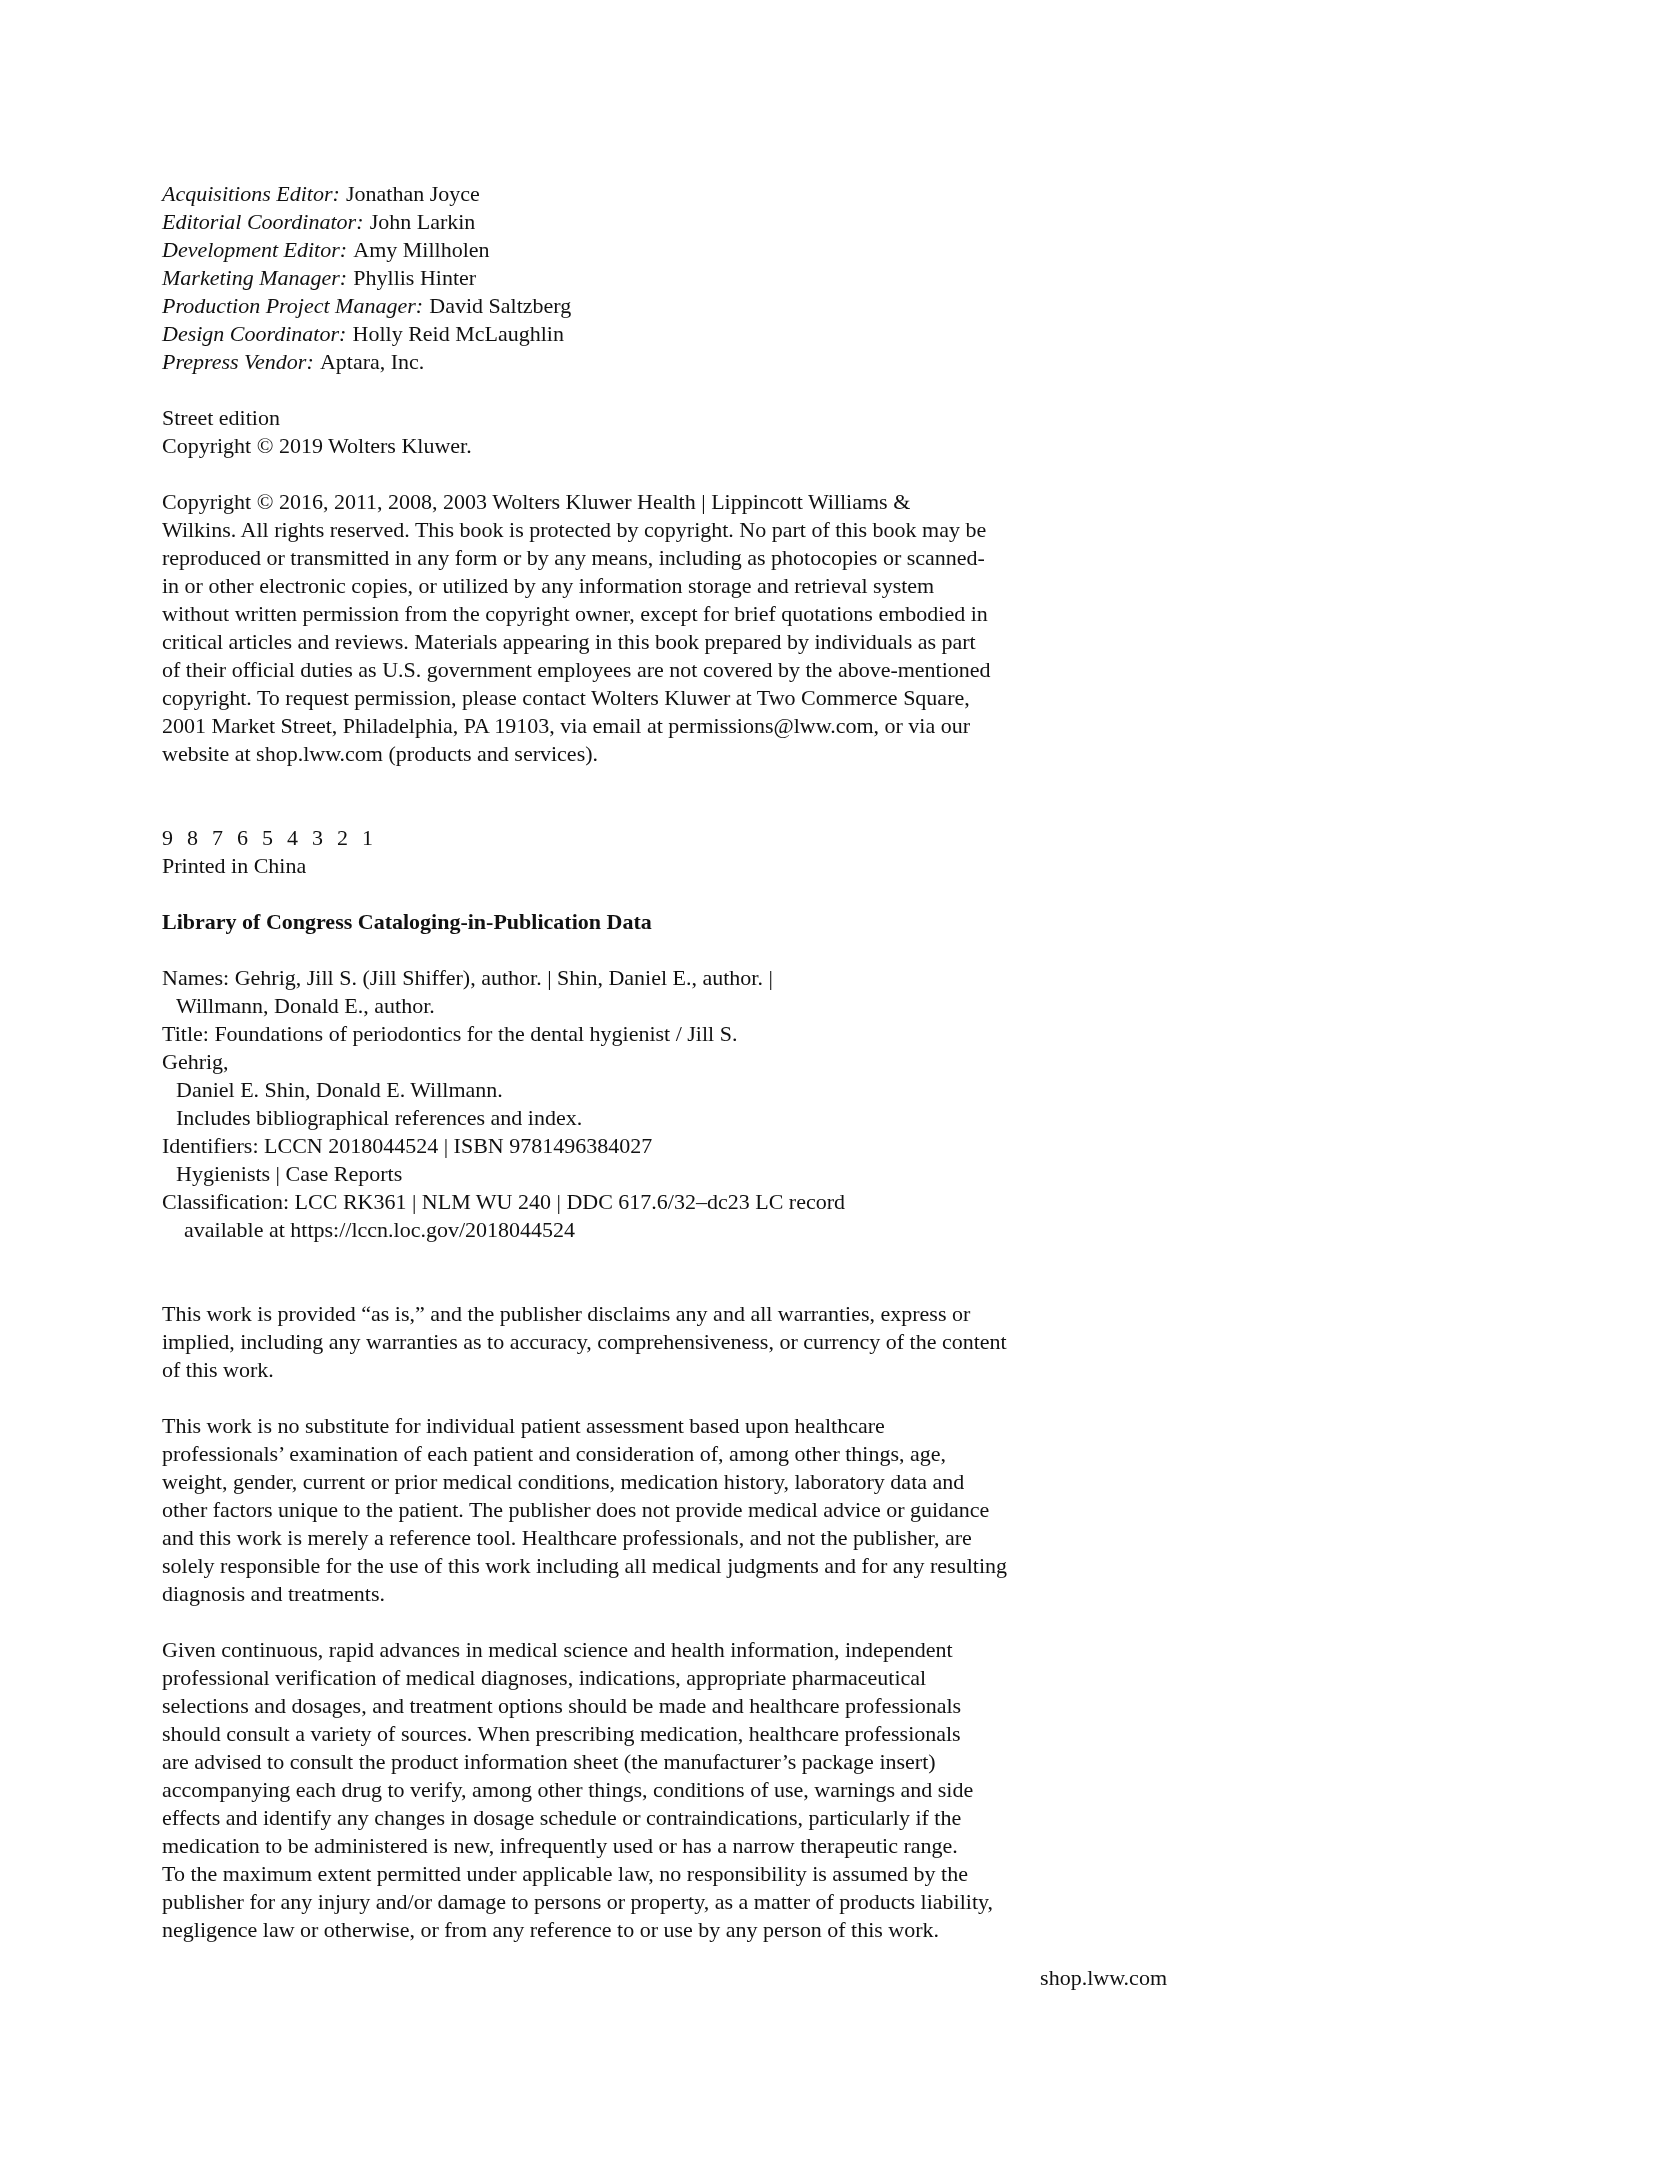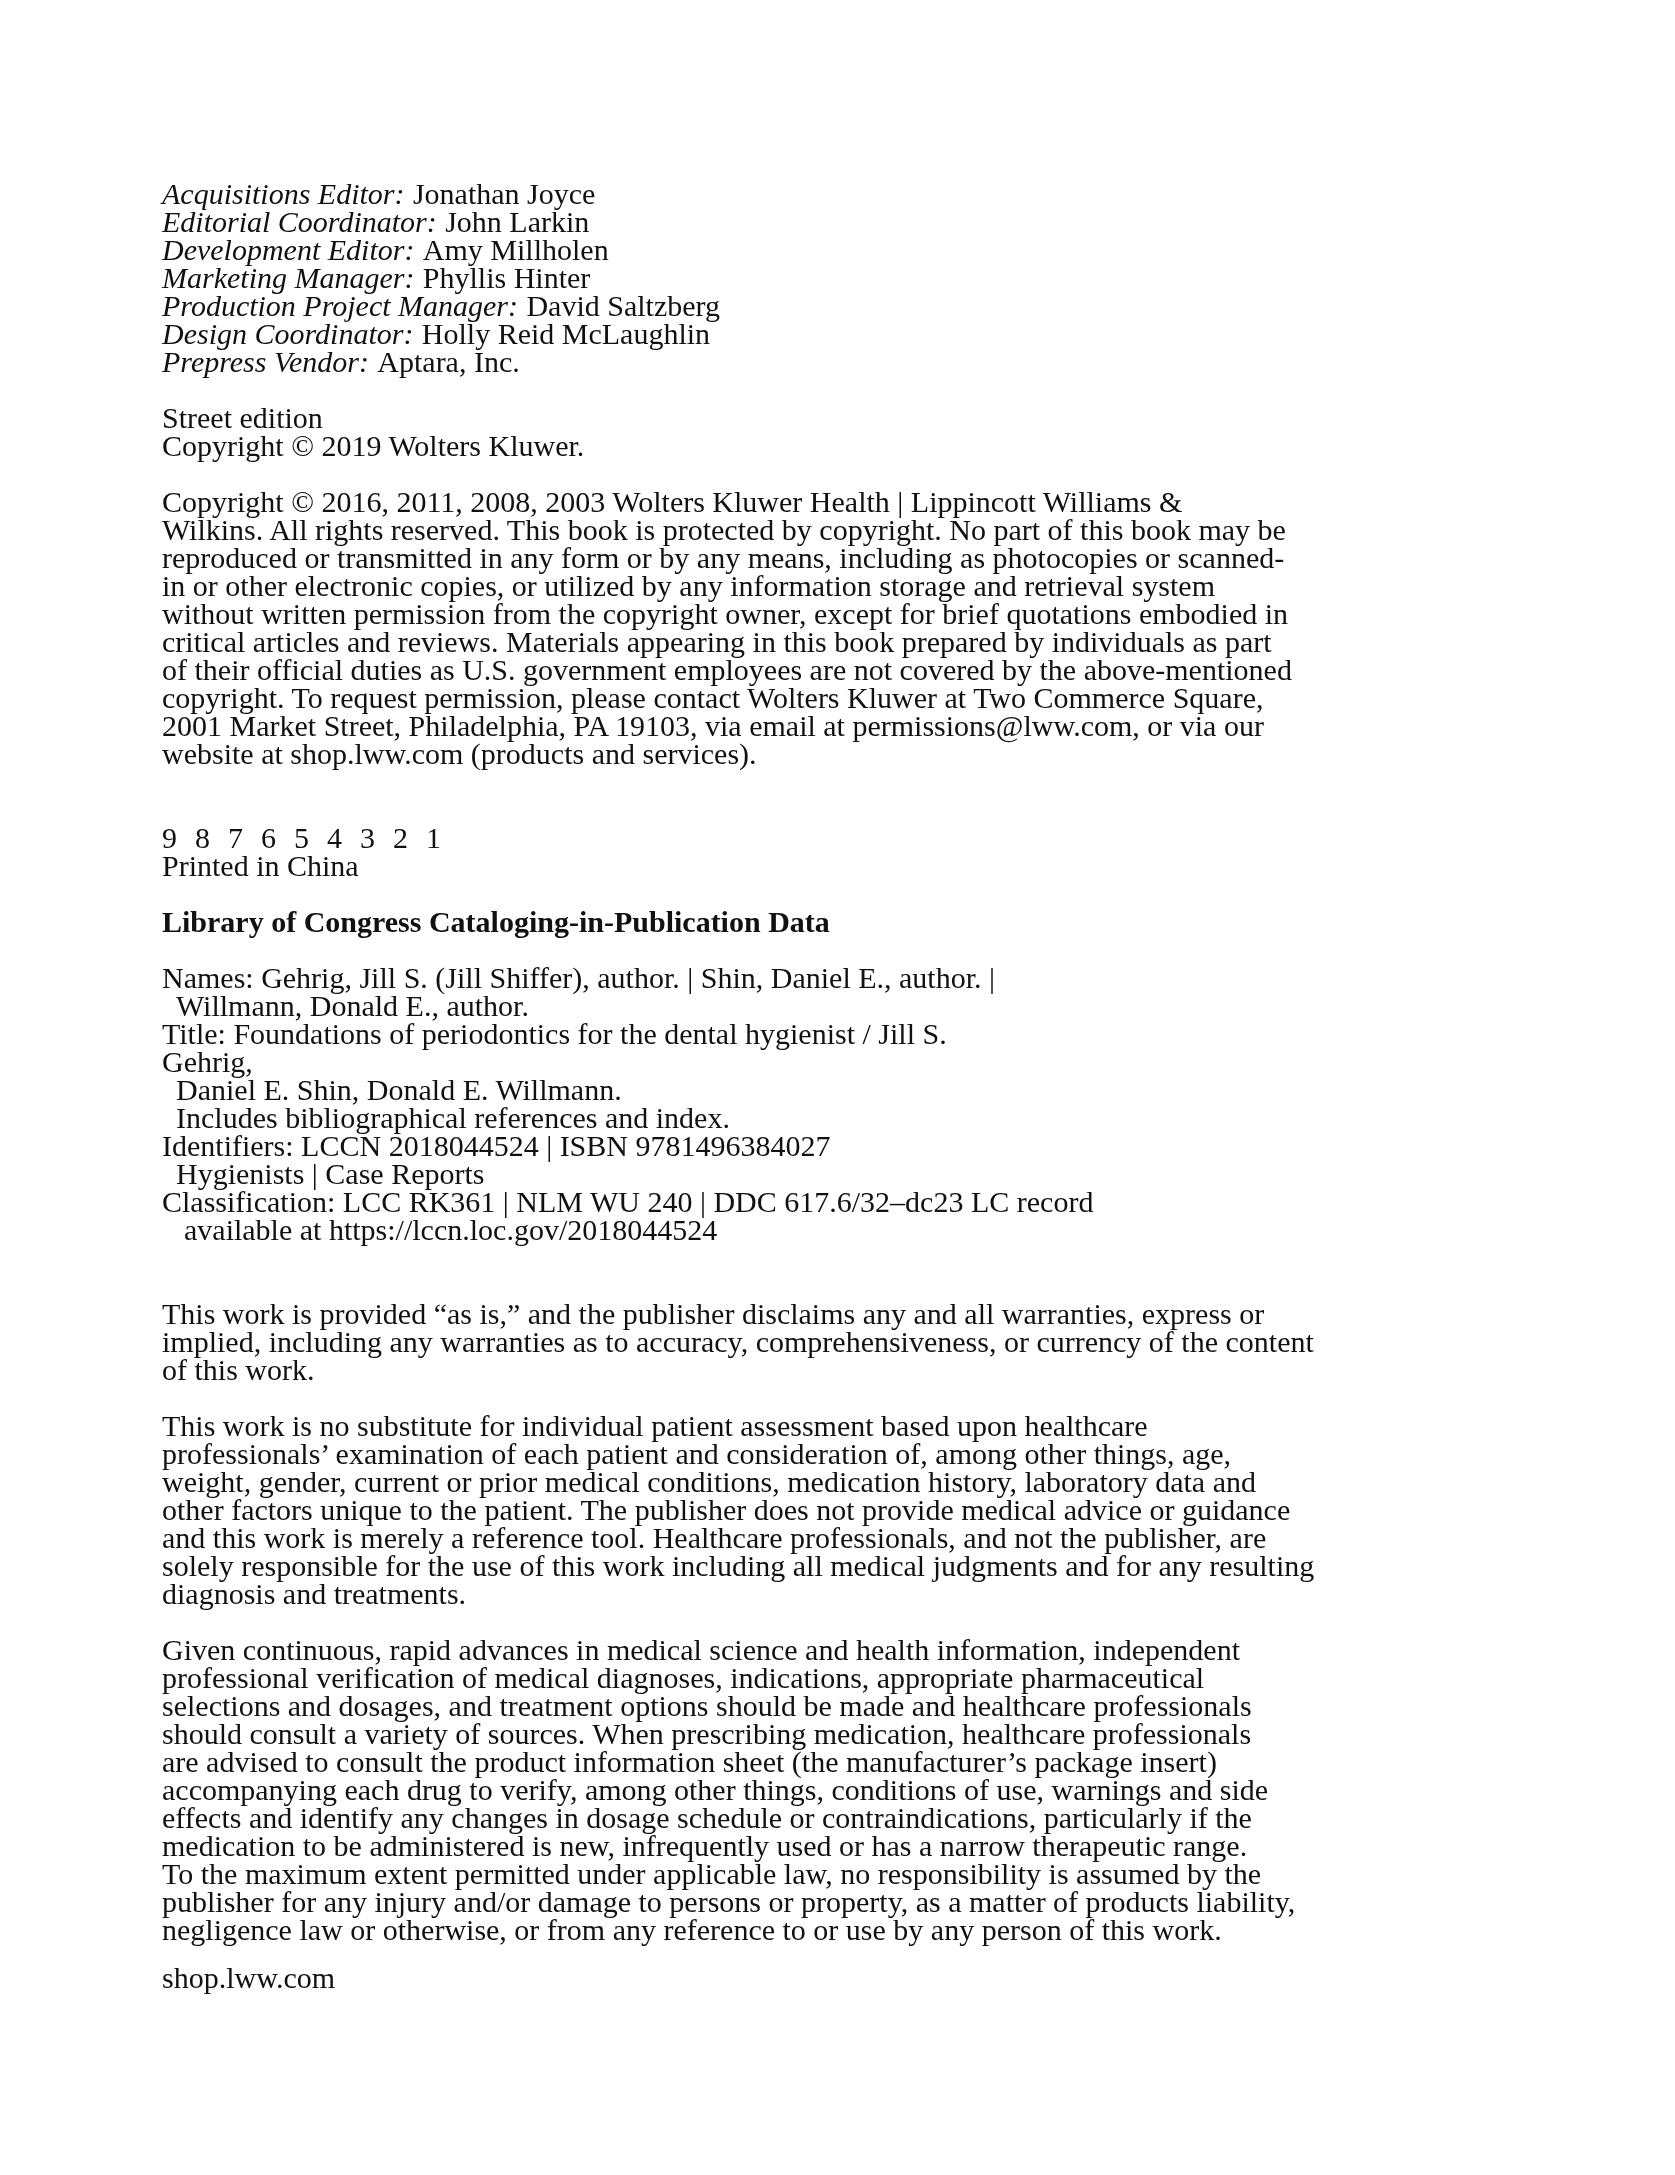--- a/index.html
+++ b/index.html
@@ -13,21 +13,21 @@
     position: relative;
     font-family: "Liberation Serif", "DejaVu Serif", serif;
     color: #111111;
     -webkit-font-smoothing: antialiased;
   }
   .content {
     position: absolute;
     left: 162px;
     top: 180px;
     width: 1005px;
-    font-size: 30px;
+    font-size: 22px;
     line-height: 28px;
   }
   .staff-row .role {
     font-style: italic;
     margin-right: 0.28em;
   }
   .edition {
     margin-top: 28px;
   }
   .para {
@@ -51,21 +51,21 @@
   }
   .loc-block {
     margin-top: 28px;
   }
   .loc-line { white-space: pre; }
   .ind0 { padding-left: 0; }
   .ind1 { padding-left: 14px; }
   .ind2 { padding-left: 22px; }
   .footer {
     margin-top: 20px;
-    text-align: left;
+    text-align: right;
   }
 </style>
 </head>
 <body>
 
 <div class="content">
 
   <div class="staff">
     <div class="staff-row"><span class="role">Acquisitions Editor:</span><span class="person">Jonathan Joyce</span></div>
     <div class="staff-row"><span class="role">Editorial Coordinator:</span><span class="person">John Larkin</span></div>

